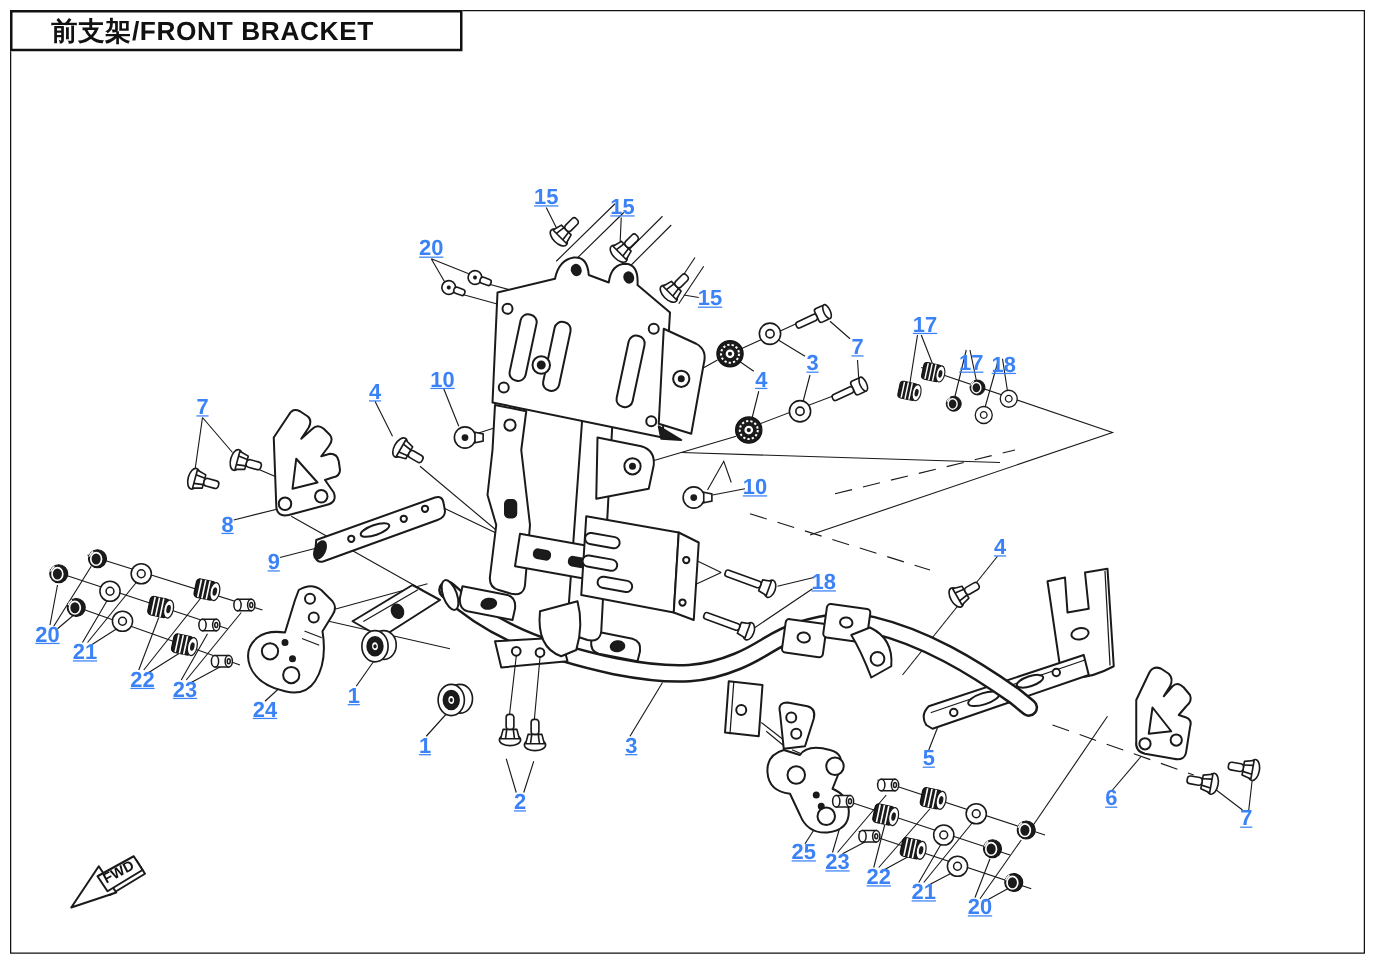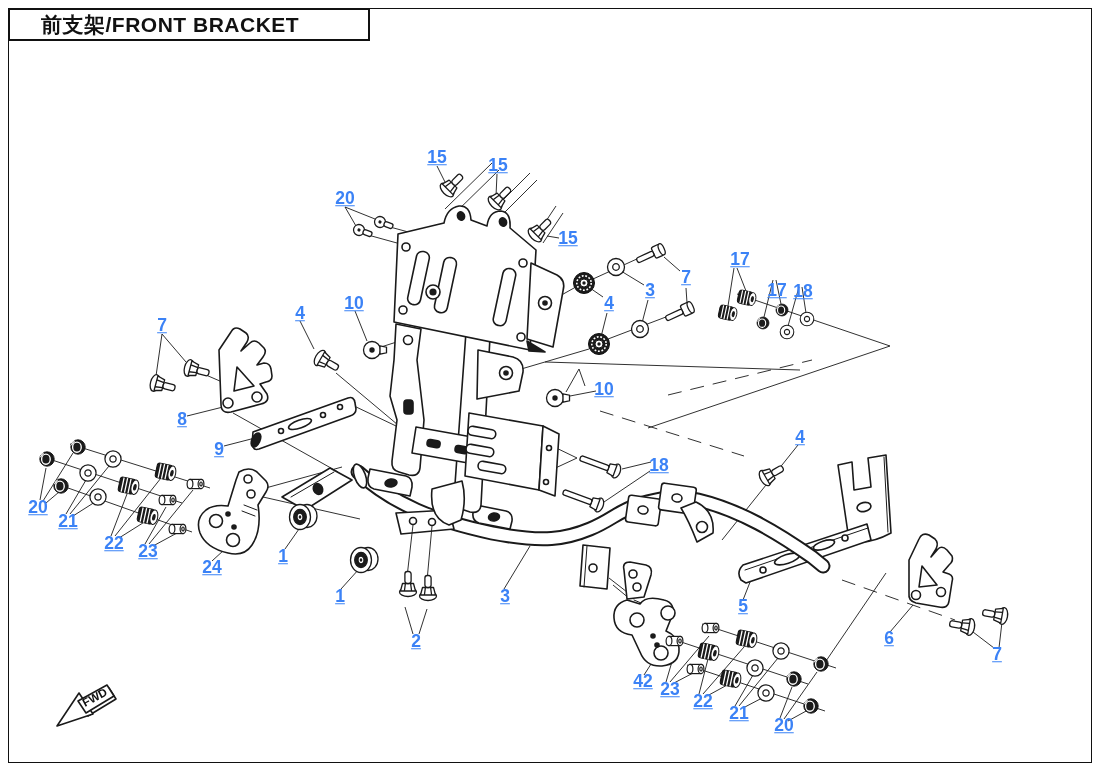--- a/index.html
+++ b/index.html
@@ -362,19 +362,19 @@
       <span class="callout" style="left: 416px; top: 642px;">2</span>
       <span class="callout" style="left: 505px; top: 597px;">3</span>
       <span class="callout" style="left: 743px; top: 607px;">5</span>
       <span class="callout" style="left: 889px; top: 639px;">6</span>
       <span class="callout" style="left: 997px; top: 655px;">7</span>
       <span class="callout" style="left: 38px; top: 508px;">20</span>
       <span class="callout" style="left: 68px; top: 522px;">21</span>
       <span class="callout" style="left: 114px; top: 544px;">22</span>
       <span class="callout" style="left: 148px; top: 552px;">23</span>
       <span class="callout" style="left: 212px; top: 568px;">24</span>
-      <span class="callout" style="left: 643px; top: 682px;">42</span>
+      <span class="callout" style="left: 643px; top: 682px;">25</span>
       <span class="callout" style="left: 670px; top: 690px;">23</span>
       <span class="callout" style="left: 703px; top: 702px;">22</span>
       <span class="callout" style="left: 739px; top: 714px;">21</span>
       <span class="callout" style="left: 784px; top: 726px;">20</span>
     </div>
 </div>
 
 </body></html>

